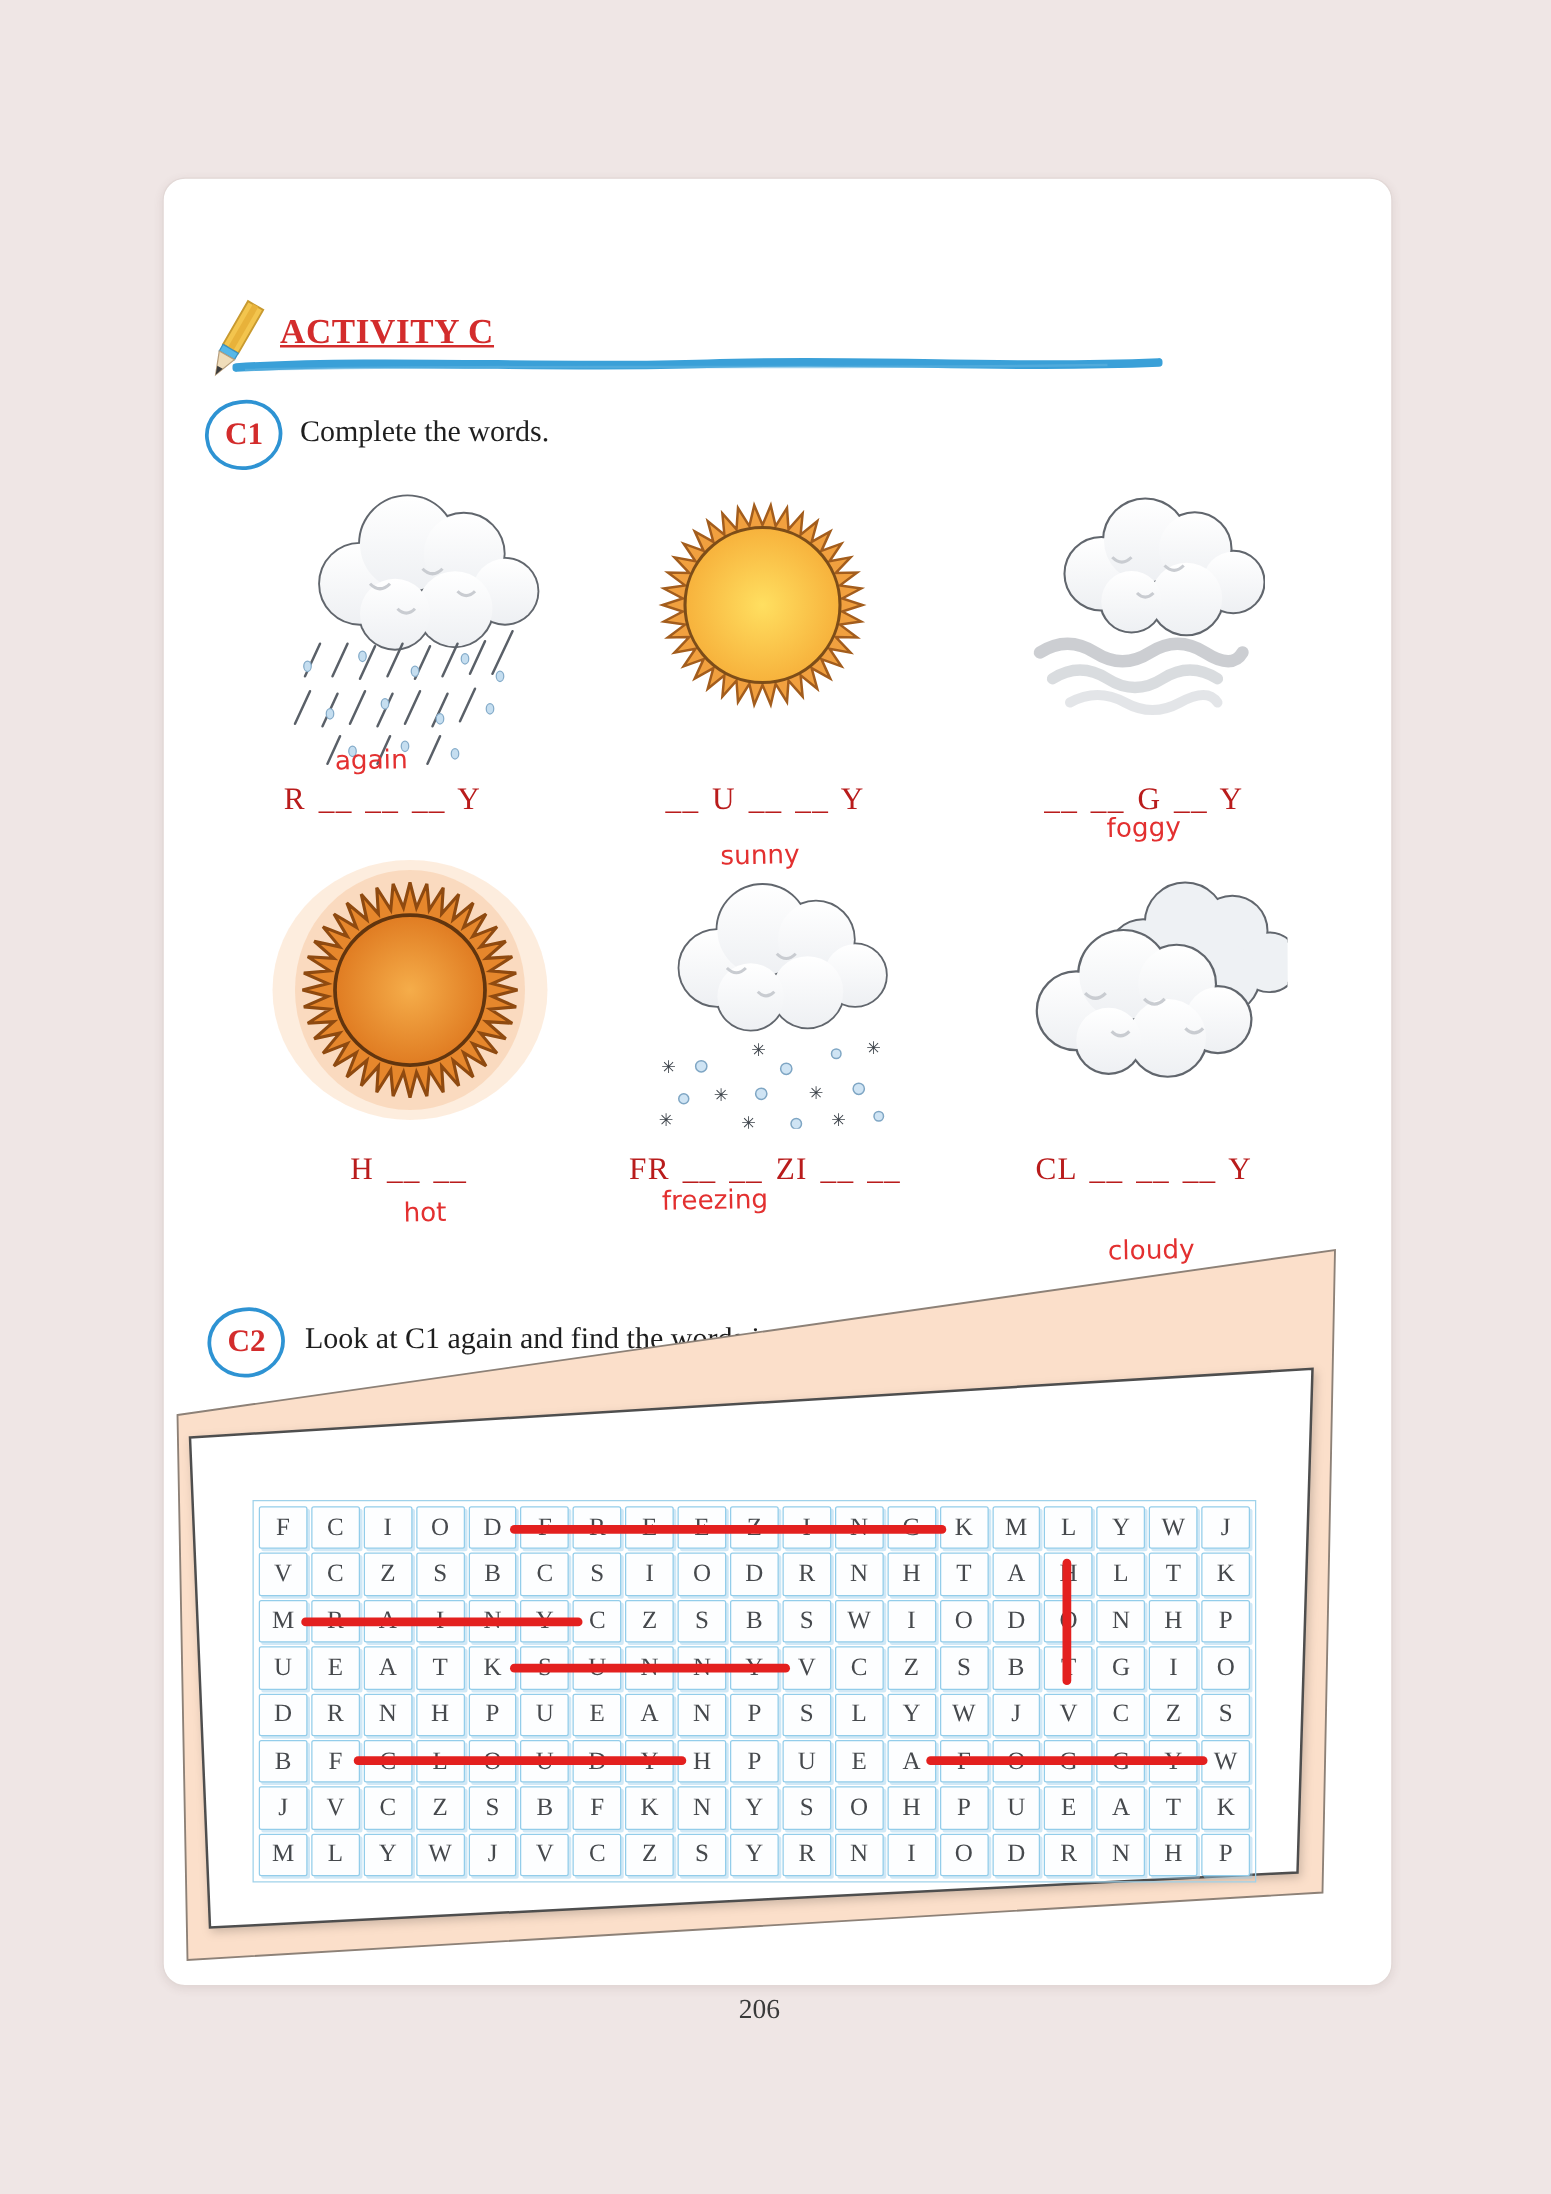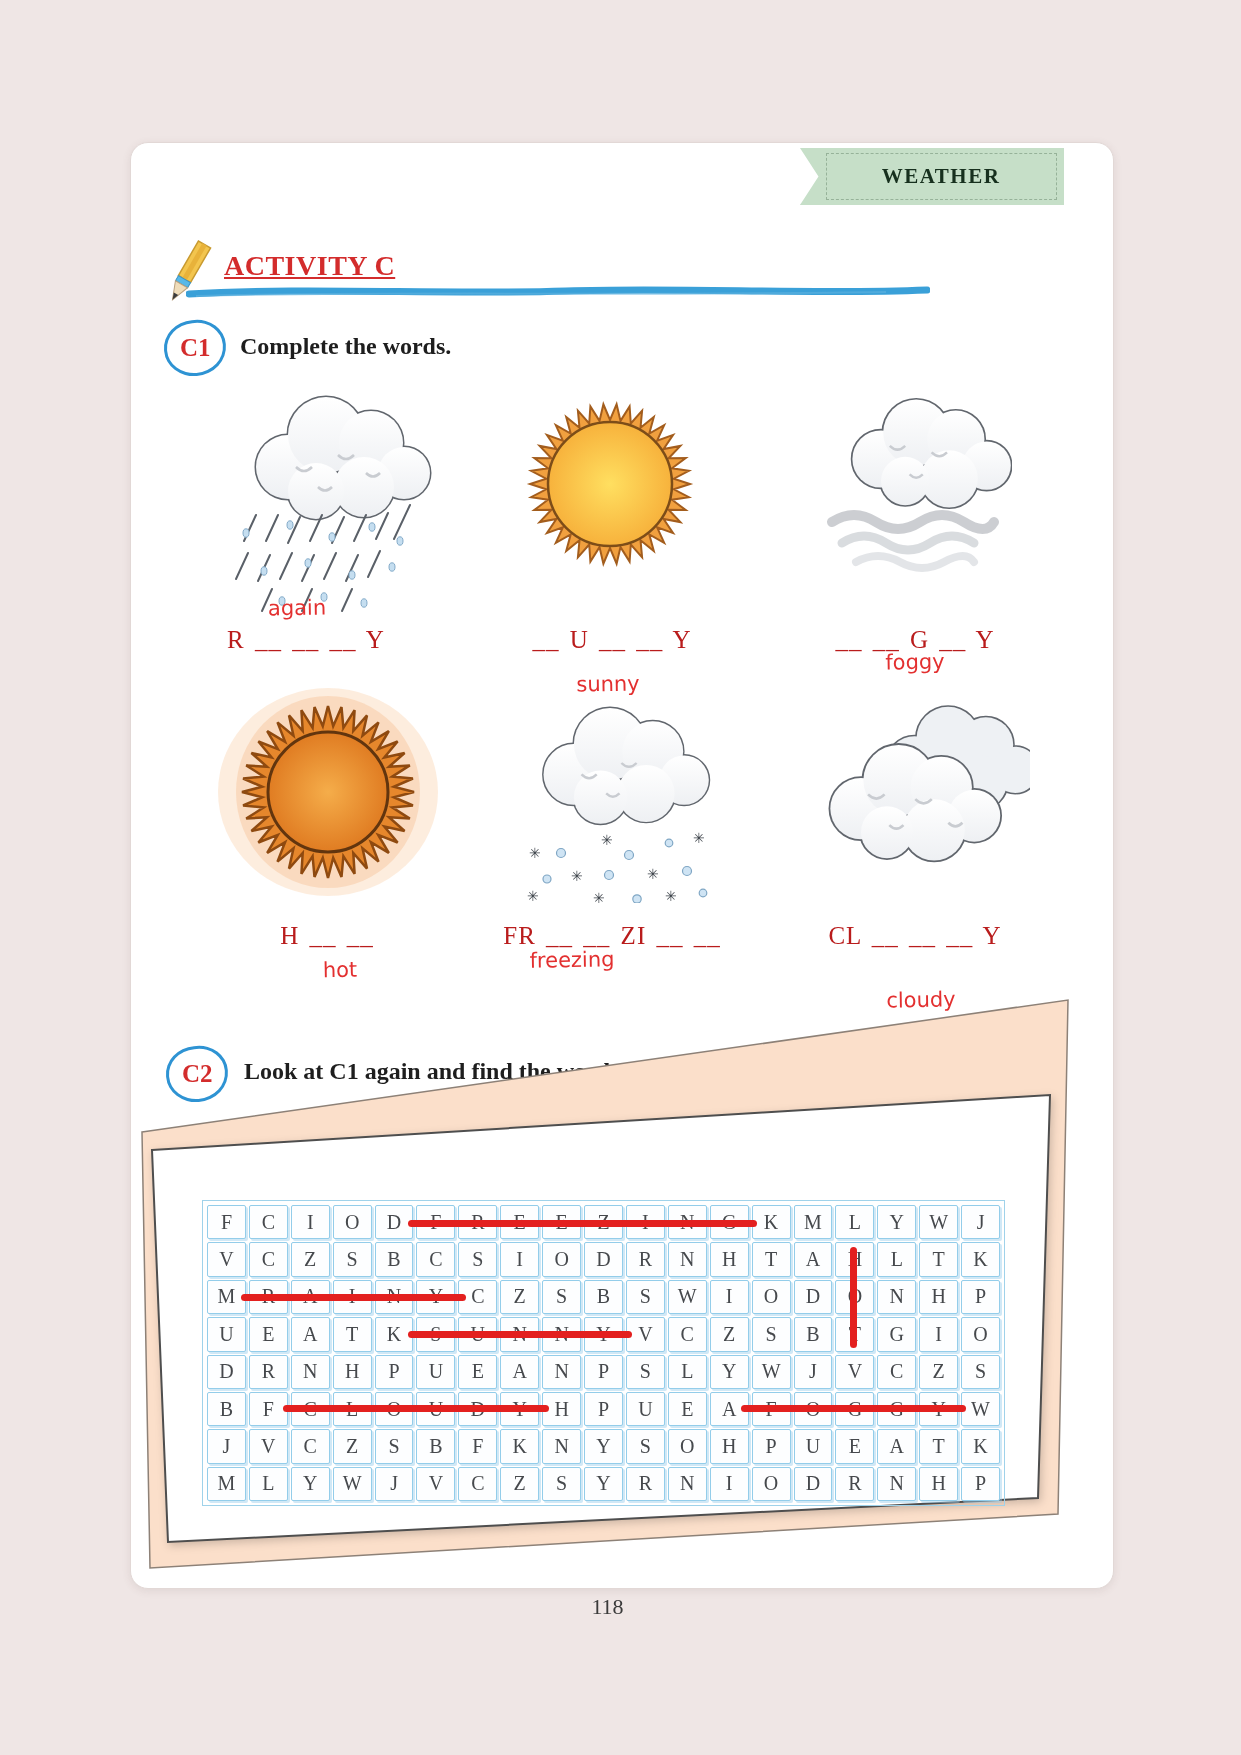--- a/index.html
+++ b/index.html
@@ -15,21 +15,21 @@
           box-shadow:0 2px 3px rgba(0,0,0,.18);display:flex;align-items:center;justify-content:center;}
   #ribbon .inner{position:absolute;inset:5px 7px 5px 26px;border:1.5px dashed #96b299;}
   #ribbon span{position:relative;font-weight:bold;font-size:21px;letter-spacing:1.5px;color:#17301e;padding-left:18px;}
   
   #activity-title{position:absolute;left:224px;top:250px;font-size:28px;font-weight:bold;
                   color:var(--heading-red,#d32c2c);letter-spacing:.5px;text-decoration:underline;}
   .badge{position:absolute;width:56px;height:50px;border:3px solid var(--badge-blue,#2e93d3);
          border-radius:50% 48% 52% 50%;transform:rotate(-5deg);
          display:flex;align-items:center;justify-content:center;background:#fff;}
   .badge span{font-size:25px;font-weight:bold;color:var(--heading-red,#d32c2c);transform:rotate(5deg);}
-  .instruction{position:absolute;font-size:24px;font-weight:bold;color:#1e1e1e;}
+  .instruction{position:absolute;font-size:24px;font-weight:normal;color:#1e1e1e;}
   
   .blanks{position:absolute;transform:translateX(-50%);font-size:25px;color:#b91c1c;
           letter-spacing:1px;word-spacing:3px;white-space:nowrap;}
   .answer{position:absolute;transform:translateX(-50%) rotate(-1deg);
           font-family:"DejaVu Sans",sans-serif;font-size:21px;color:var(--handwriting-red,#e33030);white-space:nowrap;}
   
   #paper-back,#paper-front{position:absolute;pointer-events:none;}
   
   #puzzle-grid{position:absolute;left:202px;top:1200px;width:803px;height:306px;box-sizing:border-box;
                padding:4px;border:1.5px solid #9fd2ea;display:grid;
@@ -76,24 +76,20 @@
       <circle cx="146" cy="76" r="22"></circle>
         <circle cx="112" cy="88" r="26"></circle>
         <circle cx="72" cy="90" r="22"></circle>
     </g>
   </defs>
 </svg>
 
 <div id="page">
   <div id="card"></div>
 
-  <div id="ribbon">
-    <div class="inner"></div>
-    <span>WEATHER</span>
-  </div>
 
   <svg class="abs" style="left:164px;top:238px" width="48" height="70" viewBox="0 0 48 70">
     <g transform="rotate(30 24 35)">
       <rect x="17" y="2" width="14" height="40" fill="#f3c54e" stroke="#c89a30" stroke-width="1.5"></rect>
       <rect x="21.5" y="2" width="5" height="40" fill="#e8b23a"></rect>
       <rect x="17" y="42" width="14" height="6" fill="#57b8e8" stroke="#3a92c2" stroke-width="1"></rect>
       <polygon points="17,48 31,48 24,66" fill="#f0ddba" stroke="#b9a07e" stroke-width="1"></polygon>
       <polygon points="21.5,59 26.5,59 24,66" fill="#3c3c3c"></polygon>
     </g>
   </svg>
@@ -397,14 +393,14 @@
     </div>
   <div id="strike-layer">
       <div class="strike" style="left: 205.921px; top: 20.4375px; height: 7px; width: 349.474px;"></div>
       <div class="strike" style="left: 39.1842px; top: 94.1875px; height: 7px; width: 224.421px;"></div>
       <div class="strike" style="left: 205.921px; top: 131.062px; height: 7px; width: 224.421px;"></div>
       <div class="strike" style="left: 80.8684px; top: 204.812px; height: 7px; width: 266.105px;"></div>
       <div class="strike" style="left: 539.395px; top: 204.812px; height: 7px; width: 224.421px;"></div>
       <div class="strike" style="left: 648.105px; top: 47.375px; width: 7px; height: 100.625px;"></div>
     </div>
 
-  <div id="page-number">118</div>
+  <div id="page-number">206</div>
 </div>
 
 </body></html>

